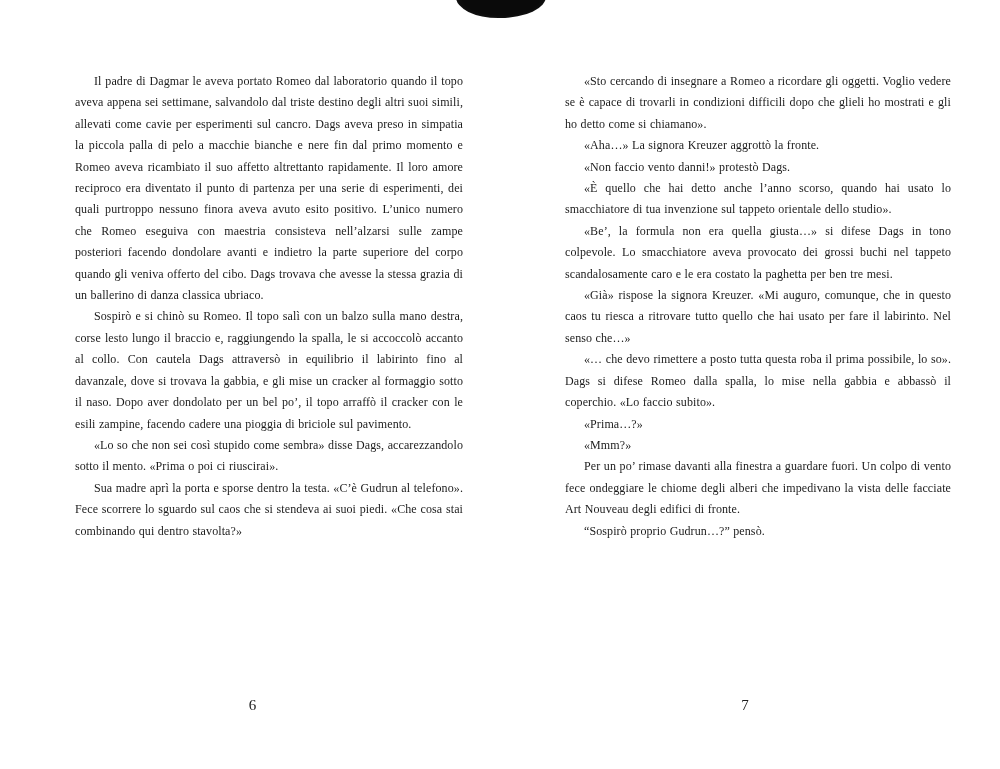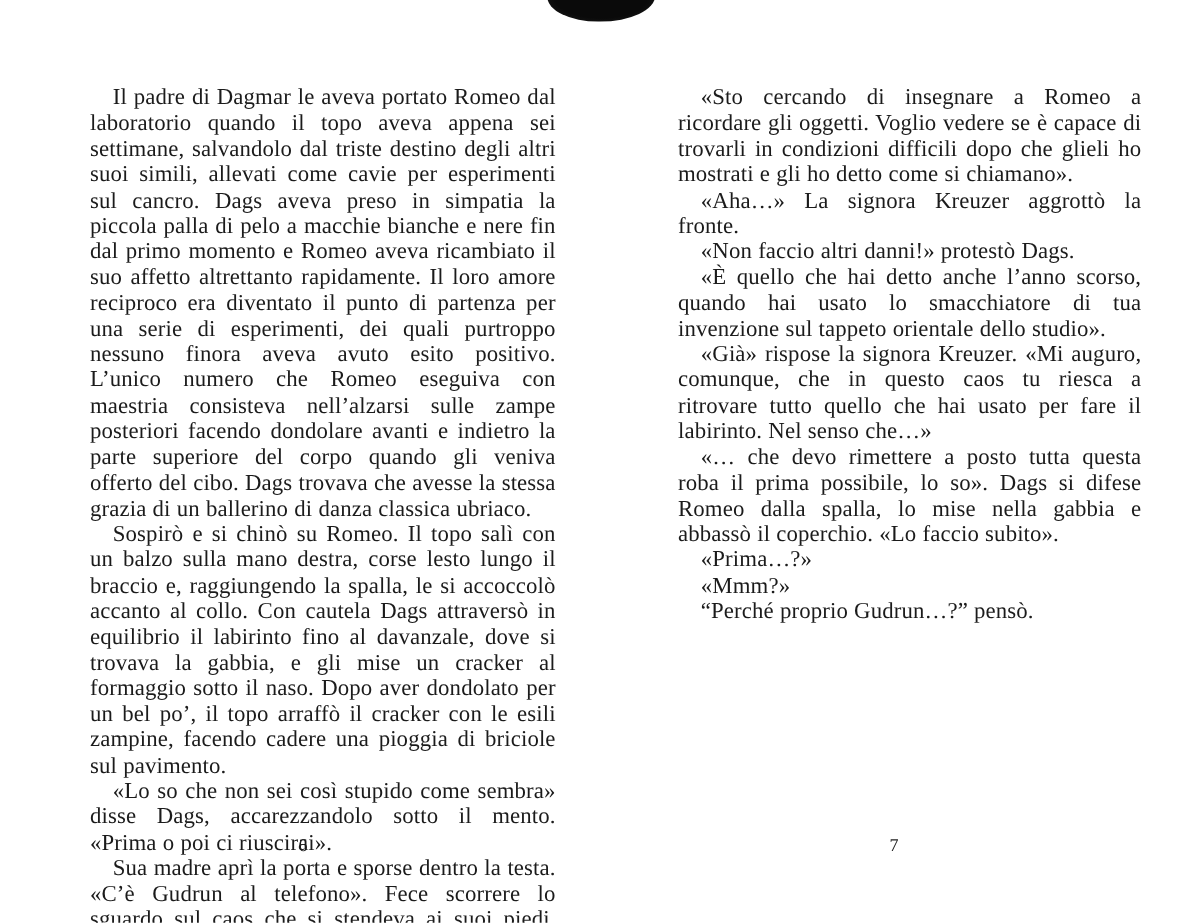--- a/index.html
+++ b/index.html
@@ -23,21 +23,21 @@
     background: radial-gradient(ellipse at center, #0a0a0a 60%, #222 100%);
     border-radius: 46% 54% 52% 48% / 40% 44% 58% 56%;
   }
   .page-col {
     position: absolute;
     top: 71px;
   }
   .page-col.left  { left: 75px;  width: 388px; }
   .page-col.right { left: 565px; width: 386px; }
   .page-col p {
-    font-size: 19px;
+    font-size: 12px;
     line-height: 21.4px;
     text-align: justify;
     text-indent: 19px;
     letter-spacing: 0.1px;
     word-spacing: 0.3px;
   }
   .page-number {
     position: absolute;
     top: 697px;
     font-size: 15px;
@@ -55,21 +55,23 @@
   <p>Il padre di Dagmar le aveva portato Romeo dal laboratorio quando il topo aveva appena sei settimane, salvandolo dal triste destino degli altri suoi simili, allevati come cavie per esperimenti sul cancro. Dags aveva preso in simpatia la piccola palla di pelo a macchie bianche e nere fin dal primo momento e Romeo aveva ricambiato il suo affetto altrettanto rapidamente. Il loro amore reciproco era diventato il punto di partenza per una serie di esperimenti, dei quali purtroppo nessuno finora aveva avuto esito positivo. L’unico numero che Romeo eseguiva con maestria consisteva nell’alzarsi sulle zampe posteriori facendo dondolare avanti e indietro la parte superiore del corpo quando gli veniva offerto del cibo. Dags trovava che avesse la stessa grazia di un ballerino di danza classica ubriaco.</p>
   <p>Sospirò e si chinò su Romeo. Il topo salì con un balzo sulla mano destra, corse lesto lungo il braccio e, raggiungendo la spalla, le si accoccolò accanto al collo. Con cautela Dags attraversò in equilibrio il labirinto fino al davanzale, dove si trovava la gabbia, e gli mise un cracker al formaggio sotto il naso. Dopo aver dondolato per un bel po’, il topo arraffò il cracker con le esili zampine, facendo cadere una pioggia di briciole sul pavimento.</p>
   <p>«Lo so che non sei così stupido come sembra» disse Dags, accarezzandolo sotto il mento. «Prima o poi ci riuscirai».</p>
   <p>Sua madre aprì la porta e sporse dentro la testa. «C’è Gudrun al telefono». Fece scorrere lo sguardo sul caos che si stendeva ai suoi piedi. «Che cosa stai combinando qui dentro stavolta?»</p>
 </div>
 <div class="page-number left">6</div>
 
 <div class="page-col right">
   <p>«Sto cercando di insegnare a Romeo a ricordare gli oggetti. Voglio vedere se è capace di trovarli in condizioni difficili dopo che glieli ho mostrati e gli ho detto come si chiamano».</p>
   <p>«Aha…» La signora Kreuzer aggrottò la fronte.</p>
-  <p>«Non faccio altri danni!» protestò Dags.</p>
+  <p>«Non faccio vento danni!» protestò Dags.</p>
   <p>«È quello che hai detto anche l’anno scorso, quando hai usato lo smacchiatore di tua invenzione sul tappeto orientale dello studio».</p>
+  <p>«Be’, la formula non era quella giusta…» si difese Dags in tono colpevole. Lo smacchiatore aveva provocato dei grossi buchi nel tappeto scandalosamente caro e le era costato la paghetta per ben tre mesi.</p>
   <p>«Già» rispose la signora Kreuzer. «Mi auguro, comunque, che in questo caos tu riesca a ritrovare tutto quello che hai usato per fare il labirinto. Nel senso che…»</p>
   <p>«… che devo rimettere a posto tutta questa roba il prima possibile, lo so». Dags si difese Romeo dalla spalla, lo mise nella gabbia e abbassò il coperchio. «Lo faccio subito».</p>
   <p>«Prima…?»</p>
   <p>«Mmm?»</p>
-  <p>“Perché proprio Gudrun…?” pensò.</p>
+  <p>Per un po’ rimase davanti alla finestra a guardare fuori. Un colpo di vento fece ondeggiare le chiome degli alberi che impedivano la vista delle facciate Art Nouveau degli edifici di fronte.</p>
+  <p>“Sospirò proprio Gudrun…?” pensò.</p>
 </div>
 <div class="page-number right">7</div>
 
 </body></html>

